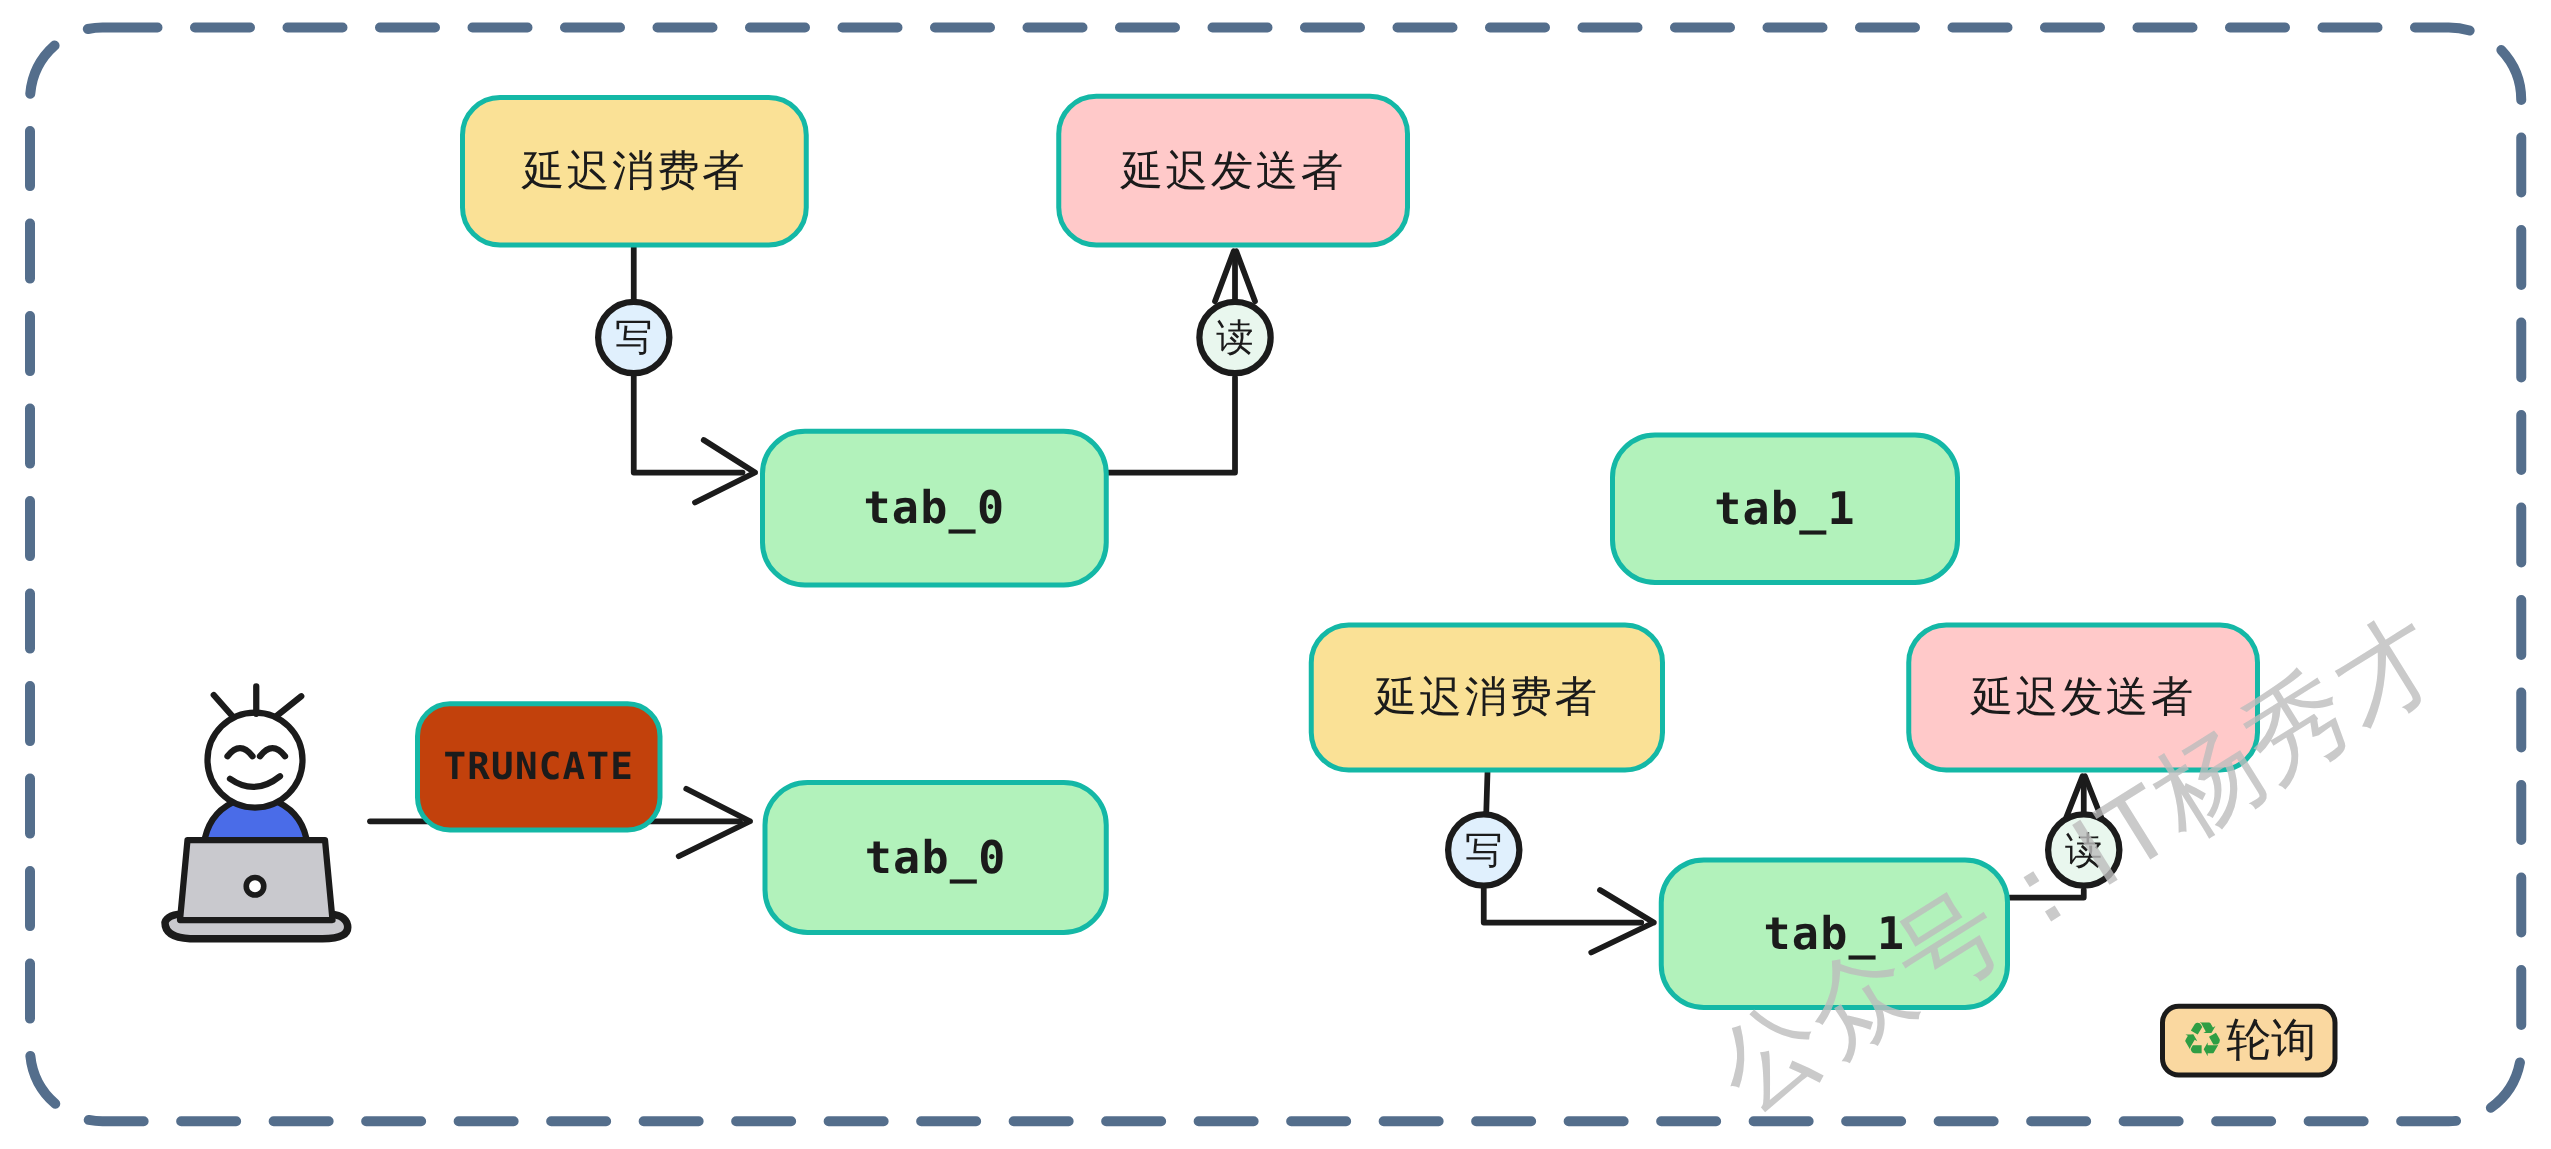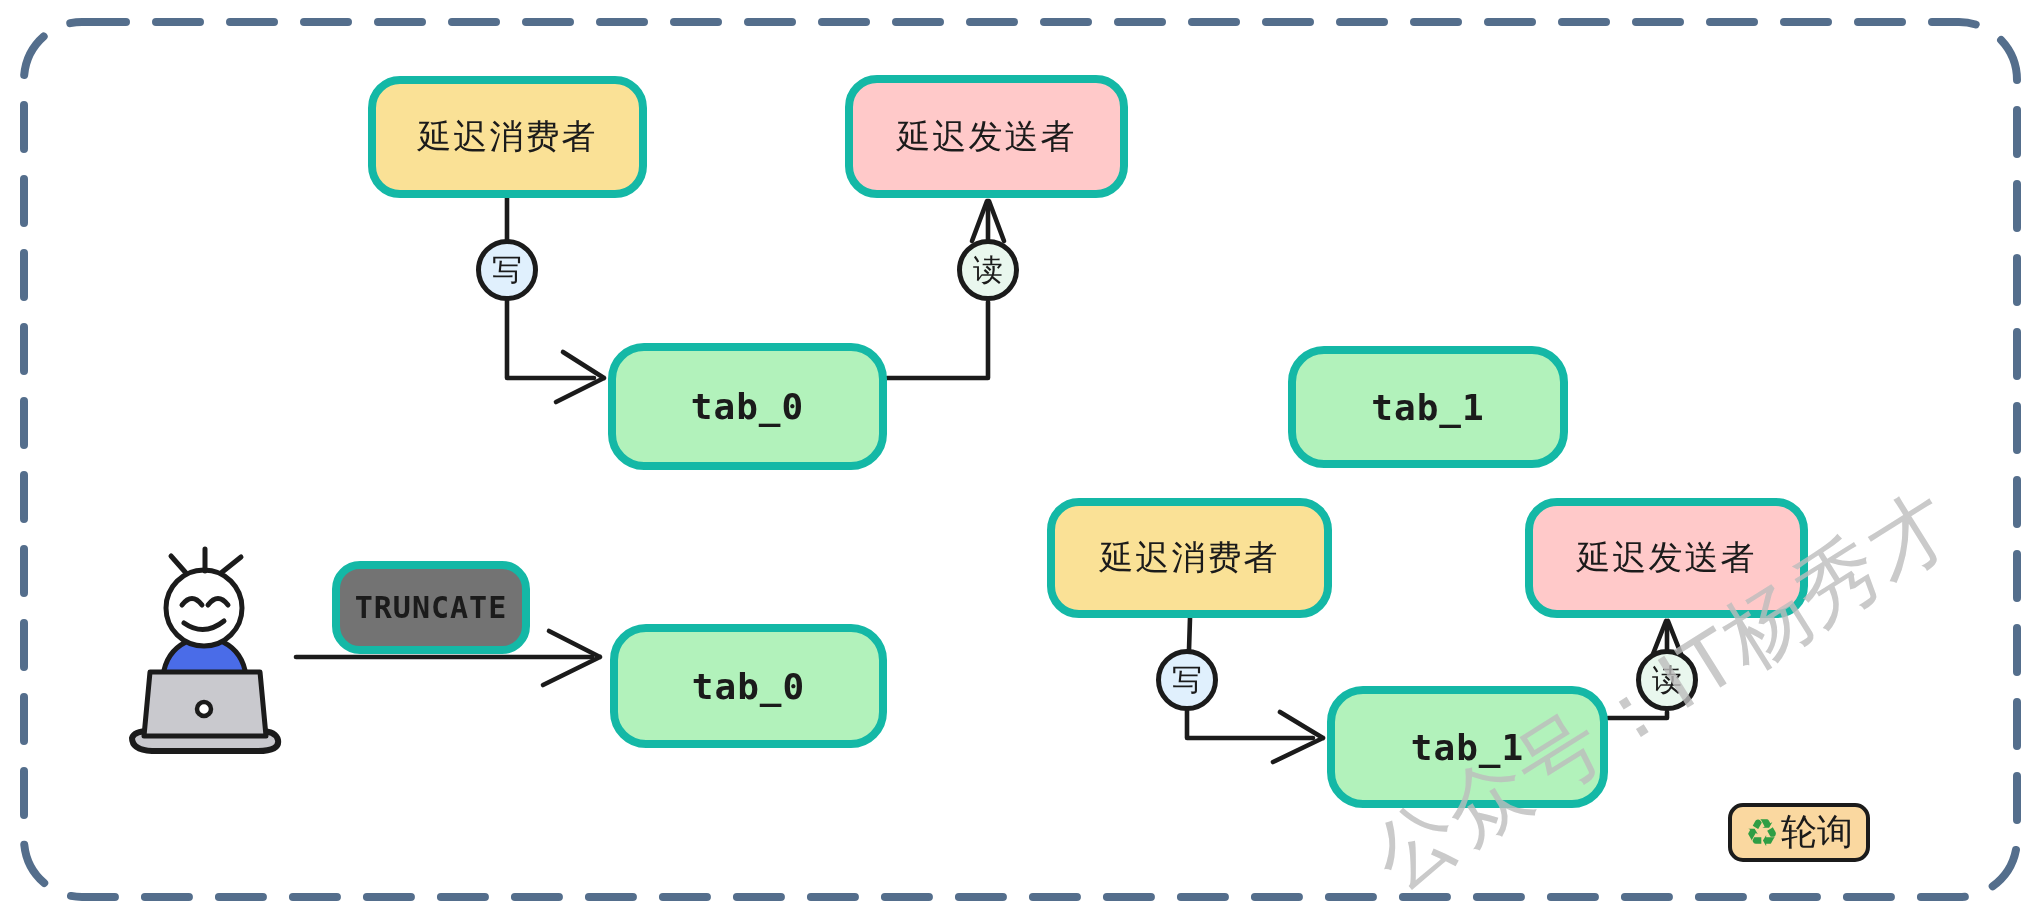--- a/index.html
+++ b/index.html
@@ -7,21 +7,21 @@
     position:relative;
     width:2041px;height:919px;
     background:#ffffff;
     overflow:hidden;
     font-family:"Liberation Sans", sans-serif;
     color:#1b1b1b;
   }
   svg.layer{position:absolute;left:0;top:0;z-index:1;}
   .box{
     position:absolute;
-    border:8px solid #14b8a6;
+    border:4px solid #14b8a6;
     border-radius:32px;
     display:flex;align-items:center;justify-content:center;
     box-sizing:border-box;
     z-index:10;
     font-size:34px;
     letter-spacing:2px;
   }
   .cjk{font-family:"Liberation Sans", sans-serif;}
   .hand{
     font-family:"DejaVu Sans Mono", monospace;
@@ -132,21 +132,21 @@
     <span>tab_1</span>
   </div>
 
   <div class="node-circle cjk" style="left:476px;top:239px;background:#e0f0fd;">
     <span>写</span>
   </div>
   <div class="node-circle cjk" style="left:957px;top:239px;background:#e9f7ee;">
     <span>读</span>
   </div>
 
-  <div class="box hand" style="left:332px;top:533px;width:198px;height:93px;background:#737373;border-radius:28px;font-size:30px;">
+  <div class="box hand" style="left:332px;top:533px;width:198px;height:105px;background:#c2410c;border-radius:28px;font-size:30px;">
     <span>TRUNCATE</span>
   </div>
 
   <div class="box hand" style="left:610px;top:596px;width:277px;height:124px;background:#b2f2bb;border-radius:36px;font-size:36px;">
     <span>tab_0</span>
   </div>
 
   <div class="box cjk" style="left:1047px;top:498px;width:285px;height:120px;background:#fae196;">
     <span>延迟消费者</span>
   </div>

